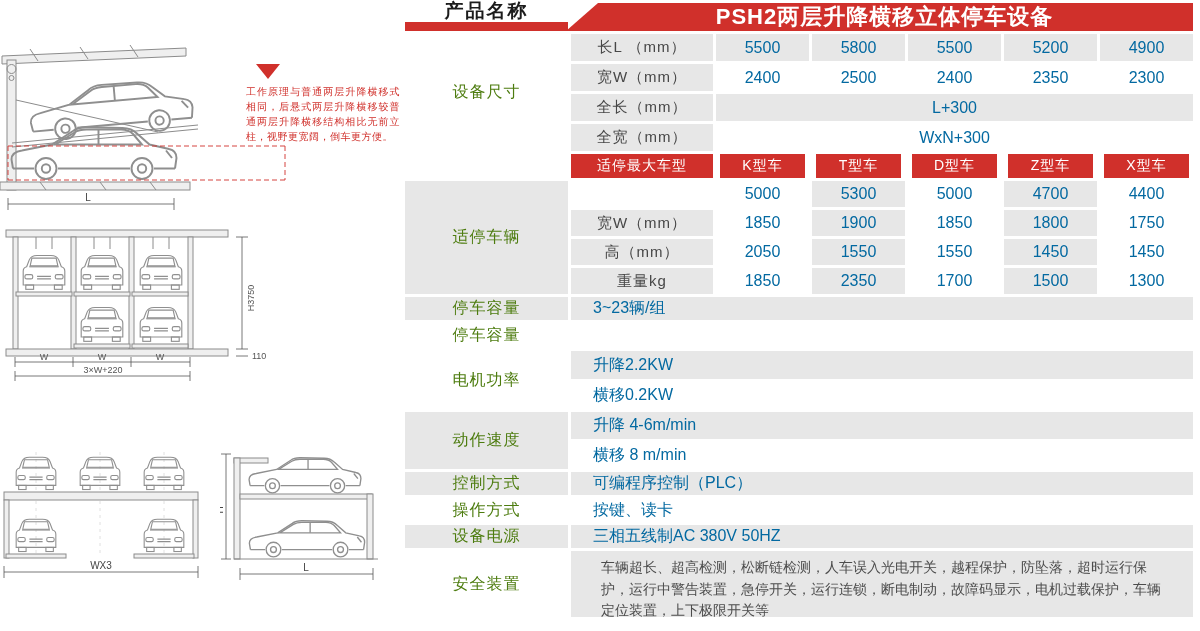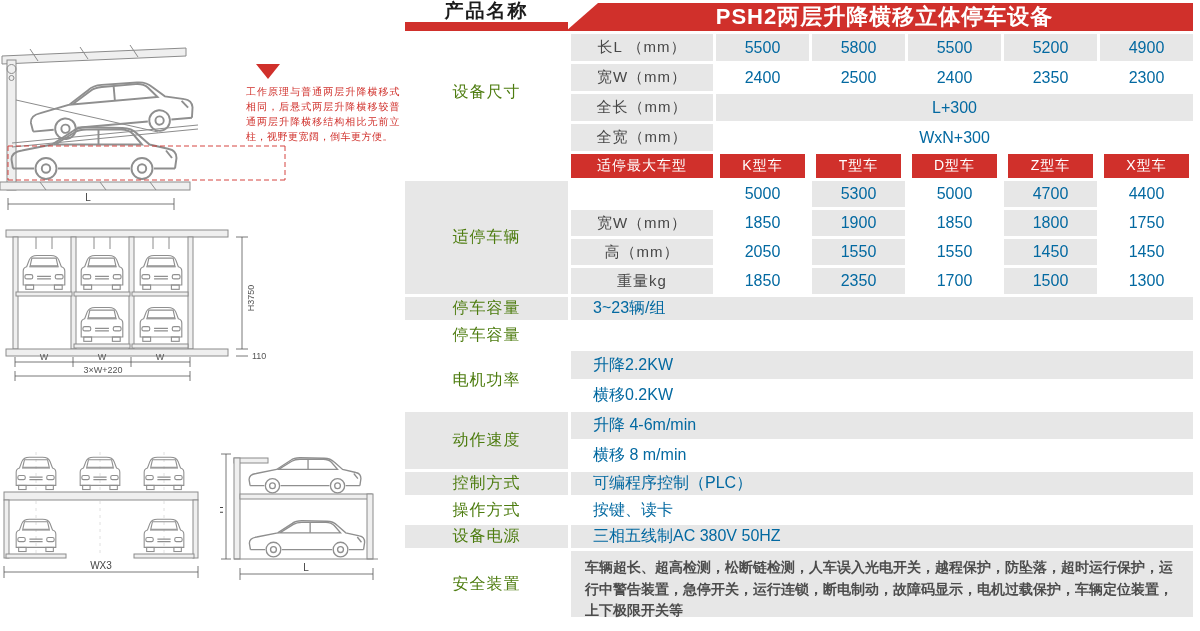--- a/index.html
+++ b/index.html
@@ -30,22 +30,22 @@
   .c{display:flex;align-items:center;justify-content:center;}
   .bg-g{background:#e7e7e7;}
   .bg-w{background:#fff;}
   .spec{font-size:16px;color:#4d7c0f;letter-spacing:1px;}
   .lab{font-size:15px;color:#474747;background:#e7e7e7;letter-spacing:1px;}
   .val{font-size:16px;color:#0369a1;}
   .left{justify-content:flex-start;padding-left:22px;}
   .redcell{background:#d0302b;color:#fff;font-size:14px;letter-spacing:1px;margin:0 4px;text-align:center;}
   .redlab{background:#d0302b;color:#fff;font-size:14px;letter-spacing:1px;}
   .safety-val{
-    background:#e7e7e7;display:block;box-sizing:border-box;padding:6px 14px;
-    font-size:14px;line-height:1.55;color:#4c4c4c;text-align:left;font-weight:bold;
+    background:#e7e7e7;display:block;box-sizing:border-box;padding:6px 30px;
+    font-size:14px;line-height:1.55;color:#4c4c4c;text-align:left;
   }
   
   .diag{position:absolute;}
   .slab{fill:#efefef;stroke:#8c8c8c;stroke-width:1;}
   .ln{stroke:#8c8c8c;stroke-width:1;fill:none;}
   .dim{stroke:#555;stroke-width:0.8;fill:none;}
   .dim-t{font-size:10px;fill:#444;}
   .dim-s{font-size:9px;fill:#555;}
   .reddash{stroke:#d0302b;fill:none;stroke-width:0.9;stroke-dasharray:5 3;}
   .centerdash{stroke:#d8d8d8;stroke-width:0.8;stroke-dasharray:3 4;}

